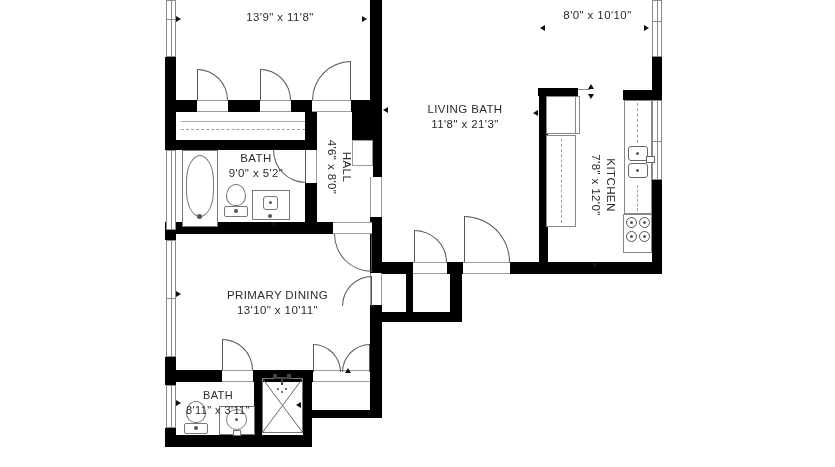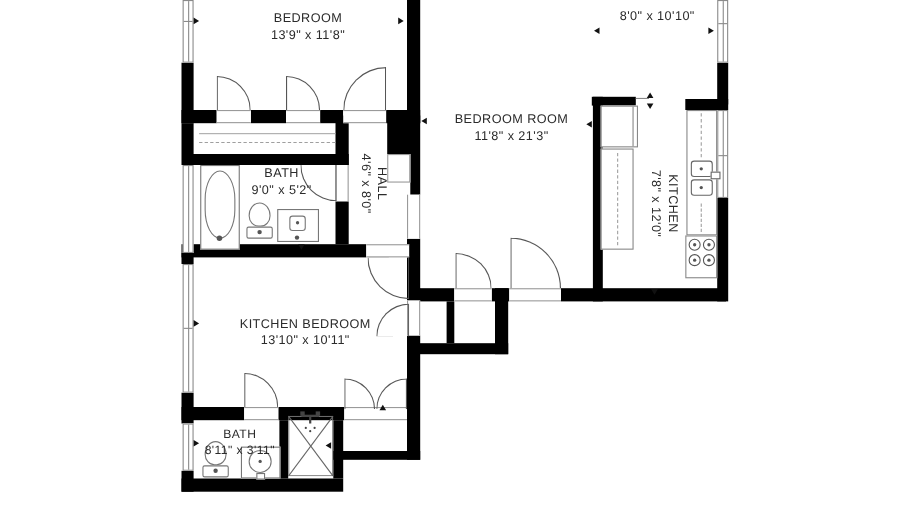--- a/index.html
+++ b/index.html
@@ -192,44 +192,43 @@
   <div class="tri tri-d" style="left:588px;top:94px"></div>
   <div class="tri tri-l" style="left:533px;top:110px"></div>
   <div class="tri tri-d" style="left:271px;top:222px"></div>
   <div class="tri tri-u" style="left:345px;top:368px"></div>
   <div class="tri tri-r" style="left:176px;top:291px"></div>
   <div class="tri tri-r" style="left:176px;top:400px"></div>
   <div class="tri tri-l" style="left:296px;top:402px"></div>
   <div class="tri tri-d" style="left:592px;top:263px"></div>
 
   <div class="label" style="left:195px;top:10px;width:170px">
-    <div class="nm">BEDROOM</div>
     <div class="dm">13'9" x 11'8"</div>
   </div>
   <div class="label" style="left:530px;top:8px;width:135px">
     <div class="dm">8'0" x 10'10"</div>
   </div>
   <div class="label" style="left:385px;top:102px;width:160px">
-    <div class="nm">BEDROOM ROOM</div>
+    <div class="nm">LIVING BATH</div>
     <div class="dm">11'8" x 21'3"</div>
   </div>
   <div class="label" style="left:206px;top:151px;width:100px">
     <div class="nm">BATH</div>
     <div class="dm">9'0" x 5'2"</div>
   </div>
   <div class="label rot" style="left:294px;top:152px;width:90px">
     <div class="nm">HALL</div>
     <div class="dm">4'6" x 8'0"</div>
   </div>
   <div class="label rot" style="left:548px;top:170px;width:110px">
     <div class="nm">KITCHEN</div>
     <div class="dm">7'8" x 12'0"</div>
   </div>
   <div class="label" style="left:195px;top:288px;width:165px">
-    <div class="nm">KITCHEN BEDROOM</div>
+    <div class="nm">PRIMARY DINING</div>
     <div class="dm">13'10" x 10'11"</div>
   </div>
   <div class="label" style="left:168px;top:388px;width:100px;font-size:11px">
     <div class="nm">BATH</div>
     <div class="dm">8'11" x 3'11"</div>
   </div>
 
 </div>
 
 </body></html>

